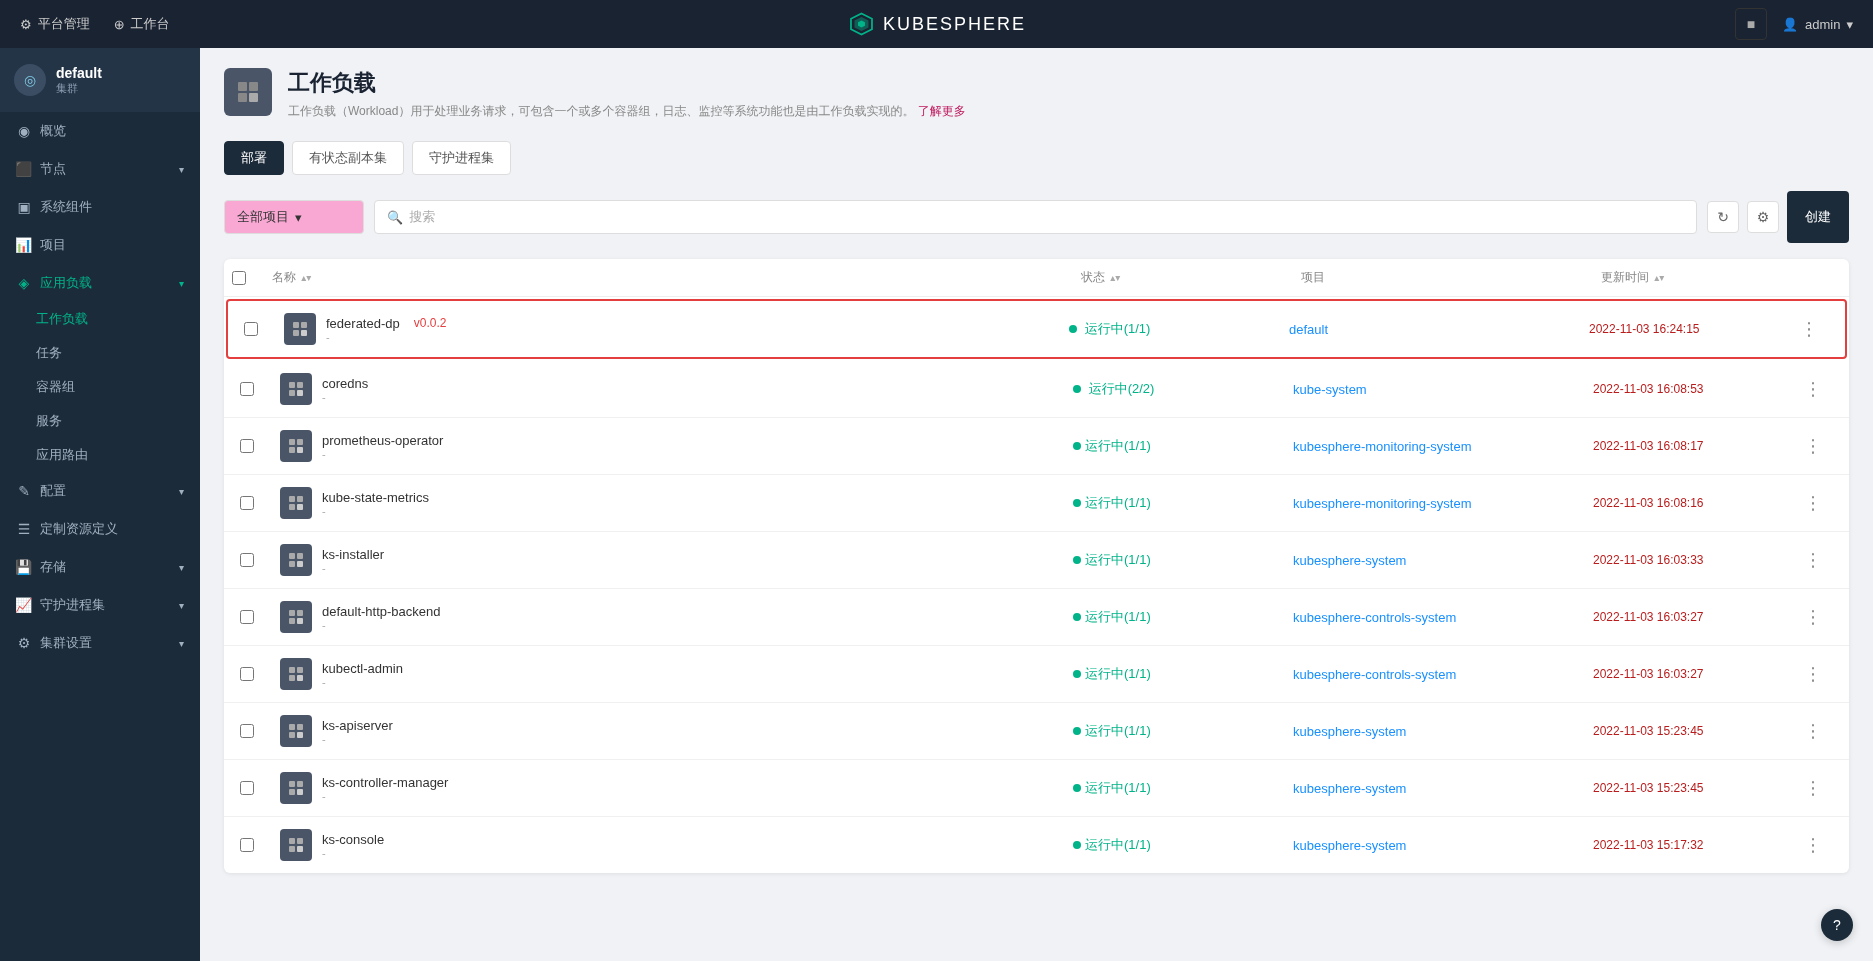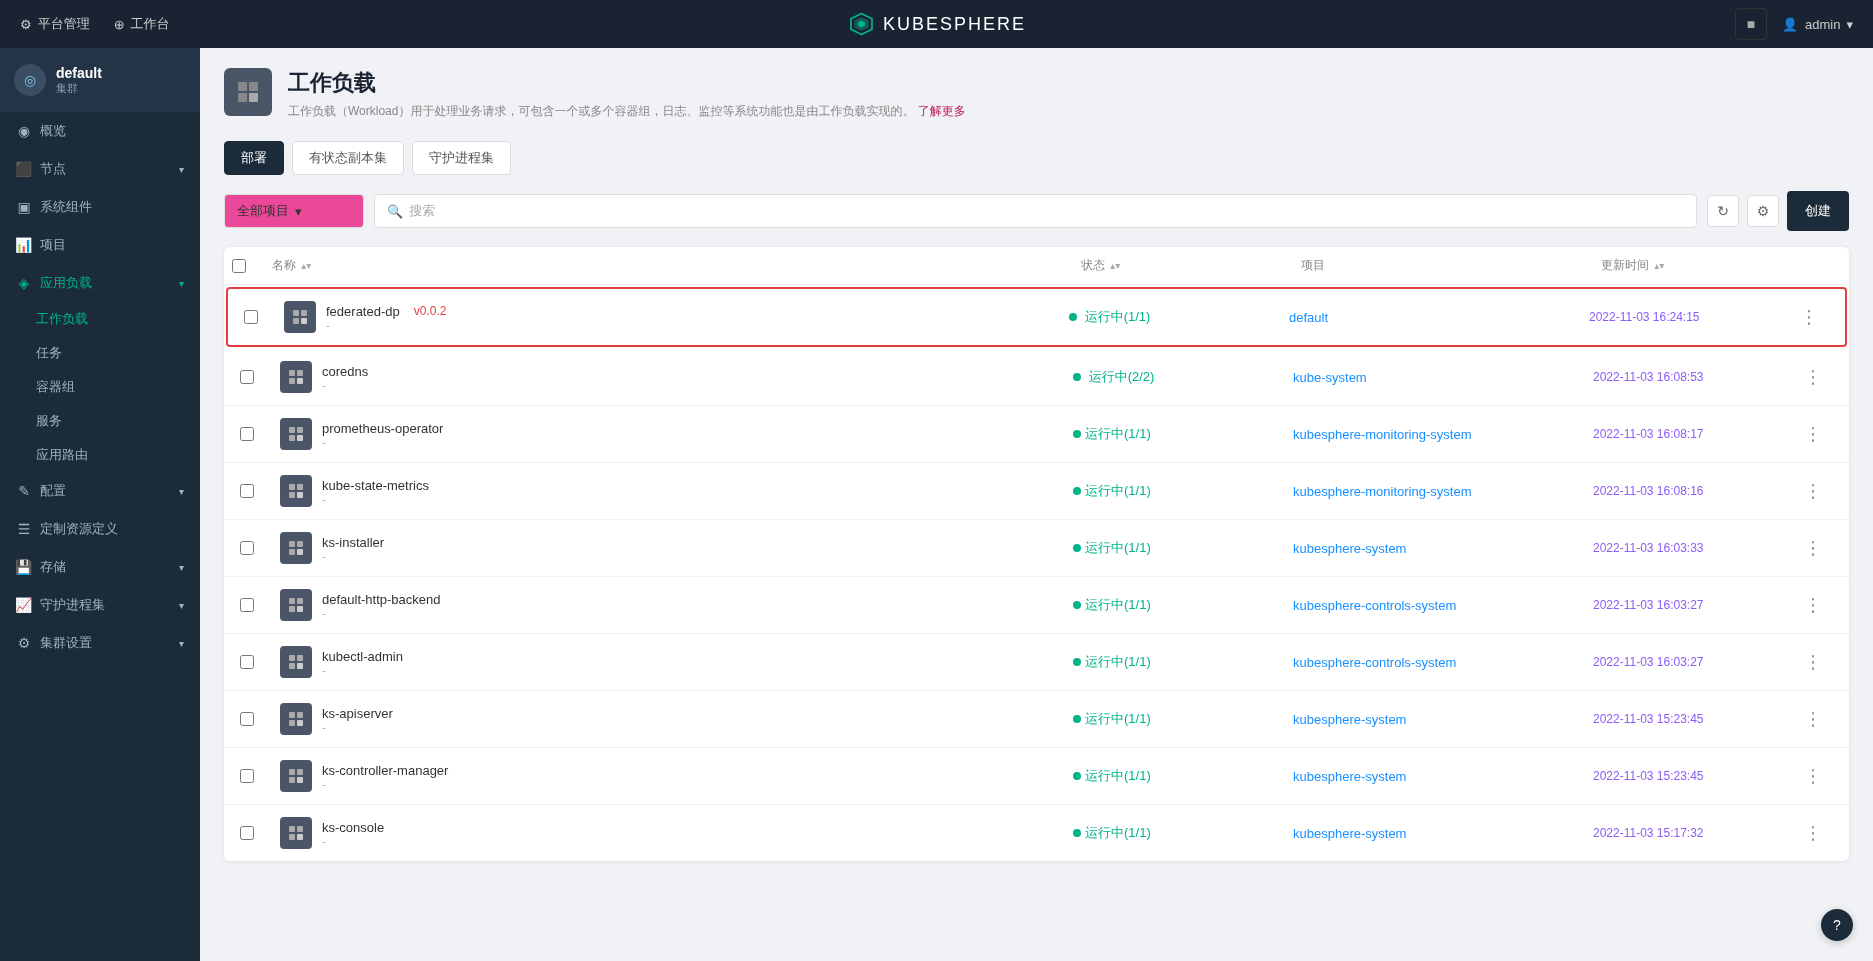--- a/index.html
+++ b/index.html
@@ -128,21 +128,21 @@
       gap: 10px;
       margin-bottom: 16px;
     }
     .project-select {
       display: flex;
       align-items: center;
       gap: 6px;
       padding: 7px 12px;
       border: 1px solid #ddd;
       border-radius: 4px;
-      background: #ec4899;
+      background: #f9a8d4;
       cursor: pointer;
       min-width: 140px;
       font-size: 13px;
       color: #333;
     }
     .search-box {
       display: flex;
       align-items: center;
       gap: 6px;
       padding: 7px 12px;
@@ -156,21 +156,21 @@
     .toolbar-right { margin-left: auto; display: flex; align-items: center; gap: 8px; }
     .icon-btn {
       width: 32px; height: 32px;
       border: 1px solid #ddd;
       border-radius: 4px;
       background: #fff;
       display: flex; align-items: center; justify-content: center;
       cursor: pointer; font-size: 14px; color: #666;
     }
     .create-btn {
-      padding: 11px 18px;
+      padding: 17px 18px;
       background: #1c2b3a;
       color: #fff;
       border: none;
       border-radius: 4px;
       cursor: pointer;
       font-size: 13px;
     }
 
     
     .table-container {
@@ -209,21 +209,21 @@
       border-radius: 4px;
       display: flex; align-items: center; justify-content: center;
       color: #fff; font-size: 12px; flex-shrink: 0;
     }
     .name-text { font-size: 13px; color: #333; font-weight: 500; }
     .name-sub { font-size: 11px; color: #aaa; }
     .version-tag { color: #e53e3e; font-size: 12px; margin-left: 8px; }
     .status-dot { display: inline-block; width: 8px; height: 8px; border-radius: 50%; background: #00b388; margin-right: 4px; }
     .status-text { color: #00b388; font-size: 13px; }
     .col-project { color: #1890ff; font-size: 13px; cursor: pointer; }
-    .col-time { color: #8b5cf6; font-size: 12px; }
+    .col-time { color: #b91c1c; font-size: 12px; }
     .col-more { display: flex; align-items: center; justify-content: center; cursor: pointer; color: #888; font-size: 18px; }
     .sort-icon { font-size: 10px; margin-left: 2px; color: #aaa; }
 
     
     input[type="checkbox"] { width: 14px; height: 14px; cursor: pointer; }
 
     
     ::-webkit-scrollbar { width: 6px; height: 6px; }
     ::-webkit-scrollbar-track { background: #f0f2f5; }
     ::-webkit-scrollbar-thumb { background: #ccc; border-radius: 3px; }

